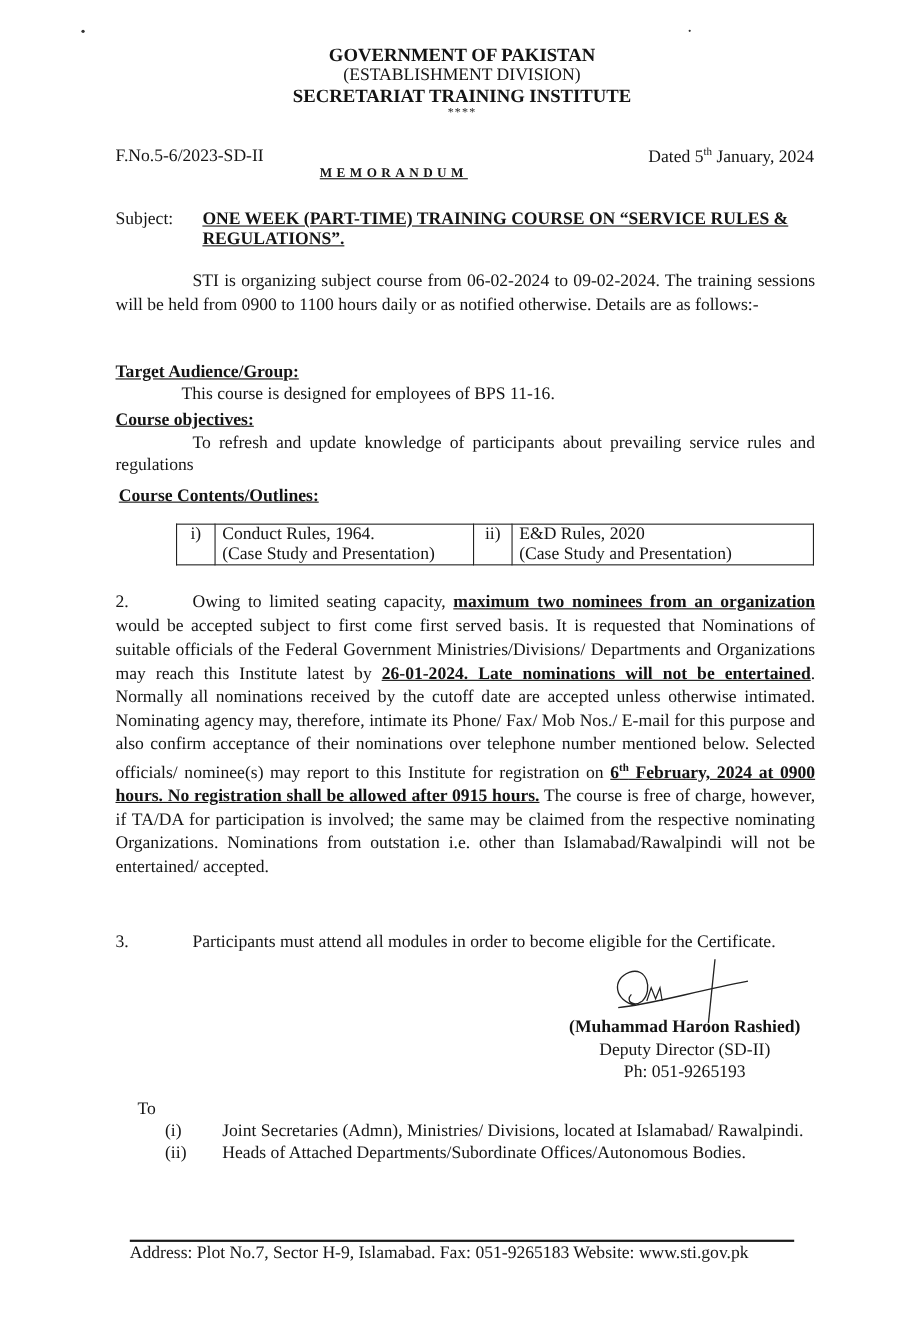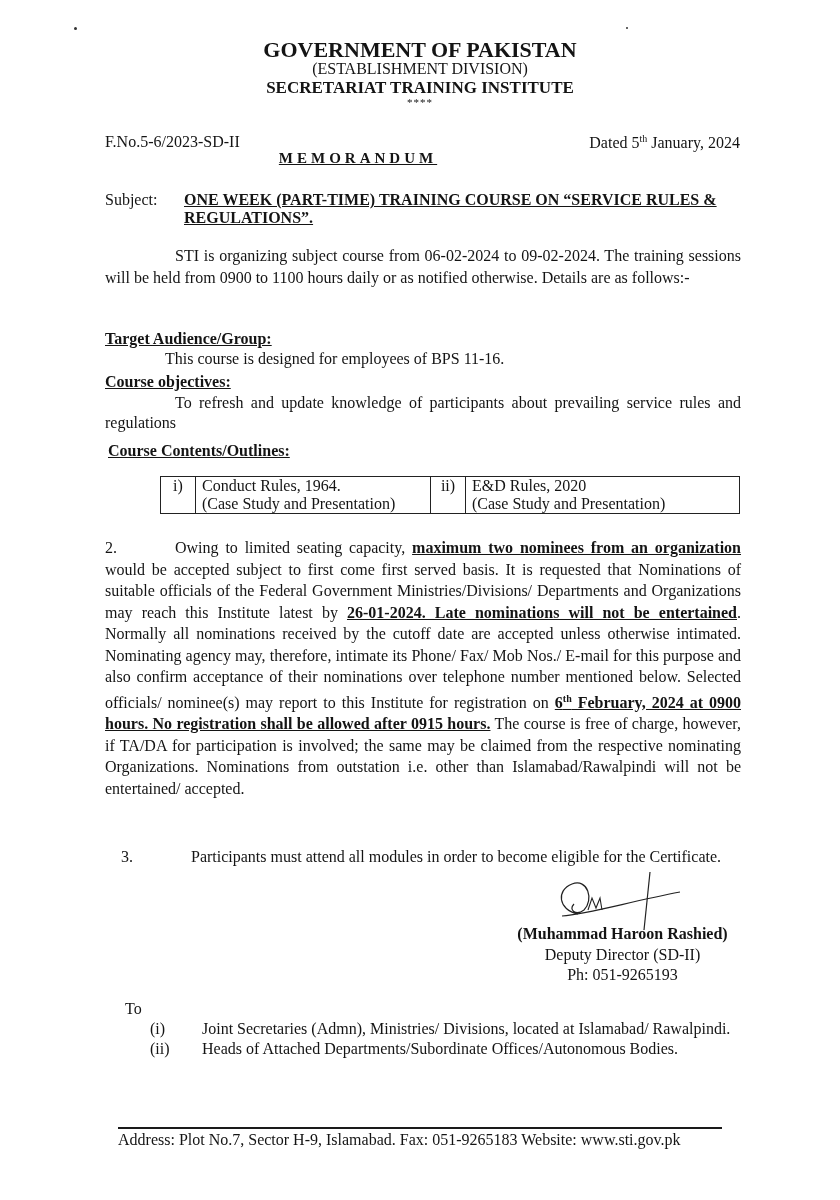--- a/index.html
+++ b/index.html
@@ -6,29 +6,29 @@
   body {
     width: 840px; height: 1200px; position: relative; overflow: hidden;
     font-family: "Liberation Serif", "DejaVu Serif", serif;
     color: #141414; font-size: 16px;
   }
   .abs { position: absolute; }
   .bold { font-weight: bold; }
   .ul { text-decoration: underline; }
 
   .hdr { left: 0; width: 840px; text-align: center; line-height: 19px; }
-  .hdr1 { top: 40px; font-size: 22px; font-weight: bold; }
+  .hdr1 { top: 40px; font-size: 17px; font-weight: bold; }
   .hdr2 { top: 59px; font-size: 16px; }
   .hdr3 { top: 78px; font-size: 17px; font-weight: bold; }
   .hdr4 { top: 96px; font-size: 11px; letter-spacing: 1px; line-height: 12px; }
 
   .fileno { left: 105px; top: 133px; font-size: 16px; }
   .dated { right: 100px; top: 133px; font-size: 16px; }
   .memo { left: 0; width: 716px; top: 150px; text-align: center; font-weight: bold;
-          letter-spacing: 4px; font-size: 15px; text-decoration: underline; }
+          letter-spacing: 4px; font-size: 12px; text-decoration: underline; }
 
   .subj-label { left: 105px; top: 191px; }
   .subj-text { left: 184px; top: 191px; width: 556px; font-weight: bold; text-decoration: underline; line-height: 18px; }
 
   .para { left: 105px; width: 636px; line-height: 21.5px; text-align: justify; }
   .indent { display: inline-block; width: 70px; }
   .sec-head { left: 105px; font-weight: bold; text-decoration: underline; }
   .sec-body { left: 105px; width: 636px; line-height: 20px; text-align: justify; }
 
   table.contents { position: absolute; left: 160px; top: 476px; width: 580px; border-collapse: collapse; font-size: 16px; }
@@ -86,21 +86,21 @@
     <td>
       <div>E&amp;D Rules, 2020</div>
       <div>(Case Study and Presentation)</div>
     </td>
   </tr>
 </tbody>
   </table>
 
 <div class="abs para" style="top:537px;"><span>2.</span><span class="indent" style="width:58px"></span><span>Owing to limited seating capacity, </span><span class="bold ul">maximum two nominees from an organization</span><span> would be accepted subject to first come first served basis. It is requested that Nominations of suitable officials of the Federal Government Ministries/Divisions/ Departments and Organizations may reach this Institute latest by </span><span class="bold ul">26-01-2024. Late nominations will not be entertained</span><span>. Normally all nominations received by the cutoff date are accepted unless otherwise intimated. Nominating agency may, therefore, intimate its Phone/ Fax/ Mob Nos./ E-mail for this purpose and also confirm acceptance of their nominations over telephone number mentioned below. Selected officials/ nominee(s) may report to this Institute for registration on </span><span class="bold ul"><span>6</span><sup style="font-size:10px">th</sup><span> February, 2024 at 0900 hours. No registration shall be allowed after 0915 hours.</span></span><span> The course is free of charge, however, if TA/DA for participation is involved; the same may be claimed from the respective nominating Organizations. Nominations from outstation i.e. other than Islamabad/Rawalpindi will not be entertained/ accepted.</span></div>
 
-<div class="abs para" style="top:846px;margin-left:16px;"><span>3.</span><span class="indent" style="width:58px"></span><span>Participants must attend all modules in order to become eligible for the Certificate.</span></div>
+<div class="abs para" style="top:846px;"><span>3.</span><span class="indent" style="width:58px"></span><span>Participants must attend all modules in order to become eligible for the Certificate.</span></div>
 
 <svg class="abs" style="left:548px;top:870px;" width="140" height="62" viewBox="0 0 140 62">
   <path d="M30 44 C10 40 8 20 24 14 C40 8 46 30 36 40 C28 46 20 40 26 34" fill="none" stroke="#222" stroke-width="1.2"></path>
   <path d="M14 46 C40 44 80 32 132 22" fill="none" stroke="#222" stroke-width="1.2"></path>
   <path d="M40 40 L44 28 L48 38 L52 28 L54 40" fill="none" stroke="#222" stroke-width="1.1"></path>
   <path d="M102 2 C100 20 98 40 96 60" fill="none" stroke="#222" stroke-width="1.2"></path>
 </svg>
 <div class="abs sig bold" style="top:923px;">(Muhammad Haroon Rashied)</div>
 <div class="abs sig" style="top:944px;">Deputy Director (SD-II)</div>
 <div class="abs sig" style="top:964px;">Ph: 051-9265193</div>

